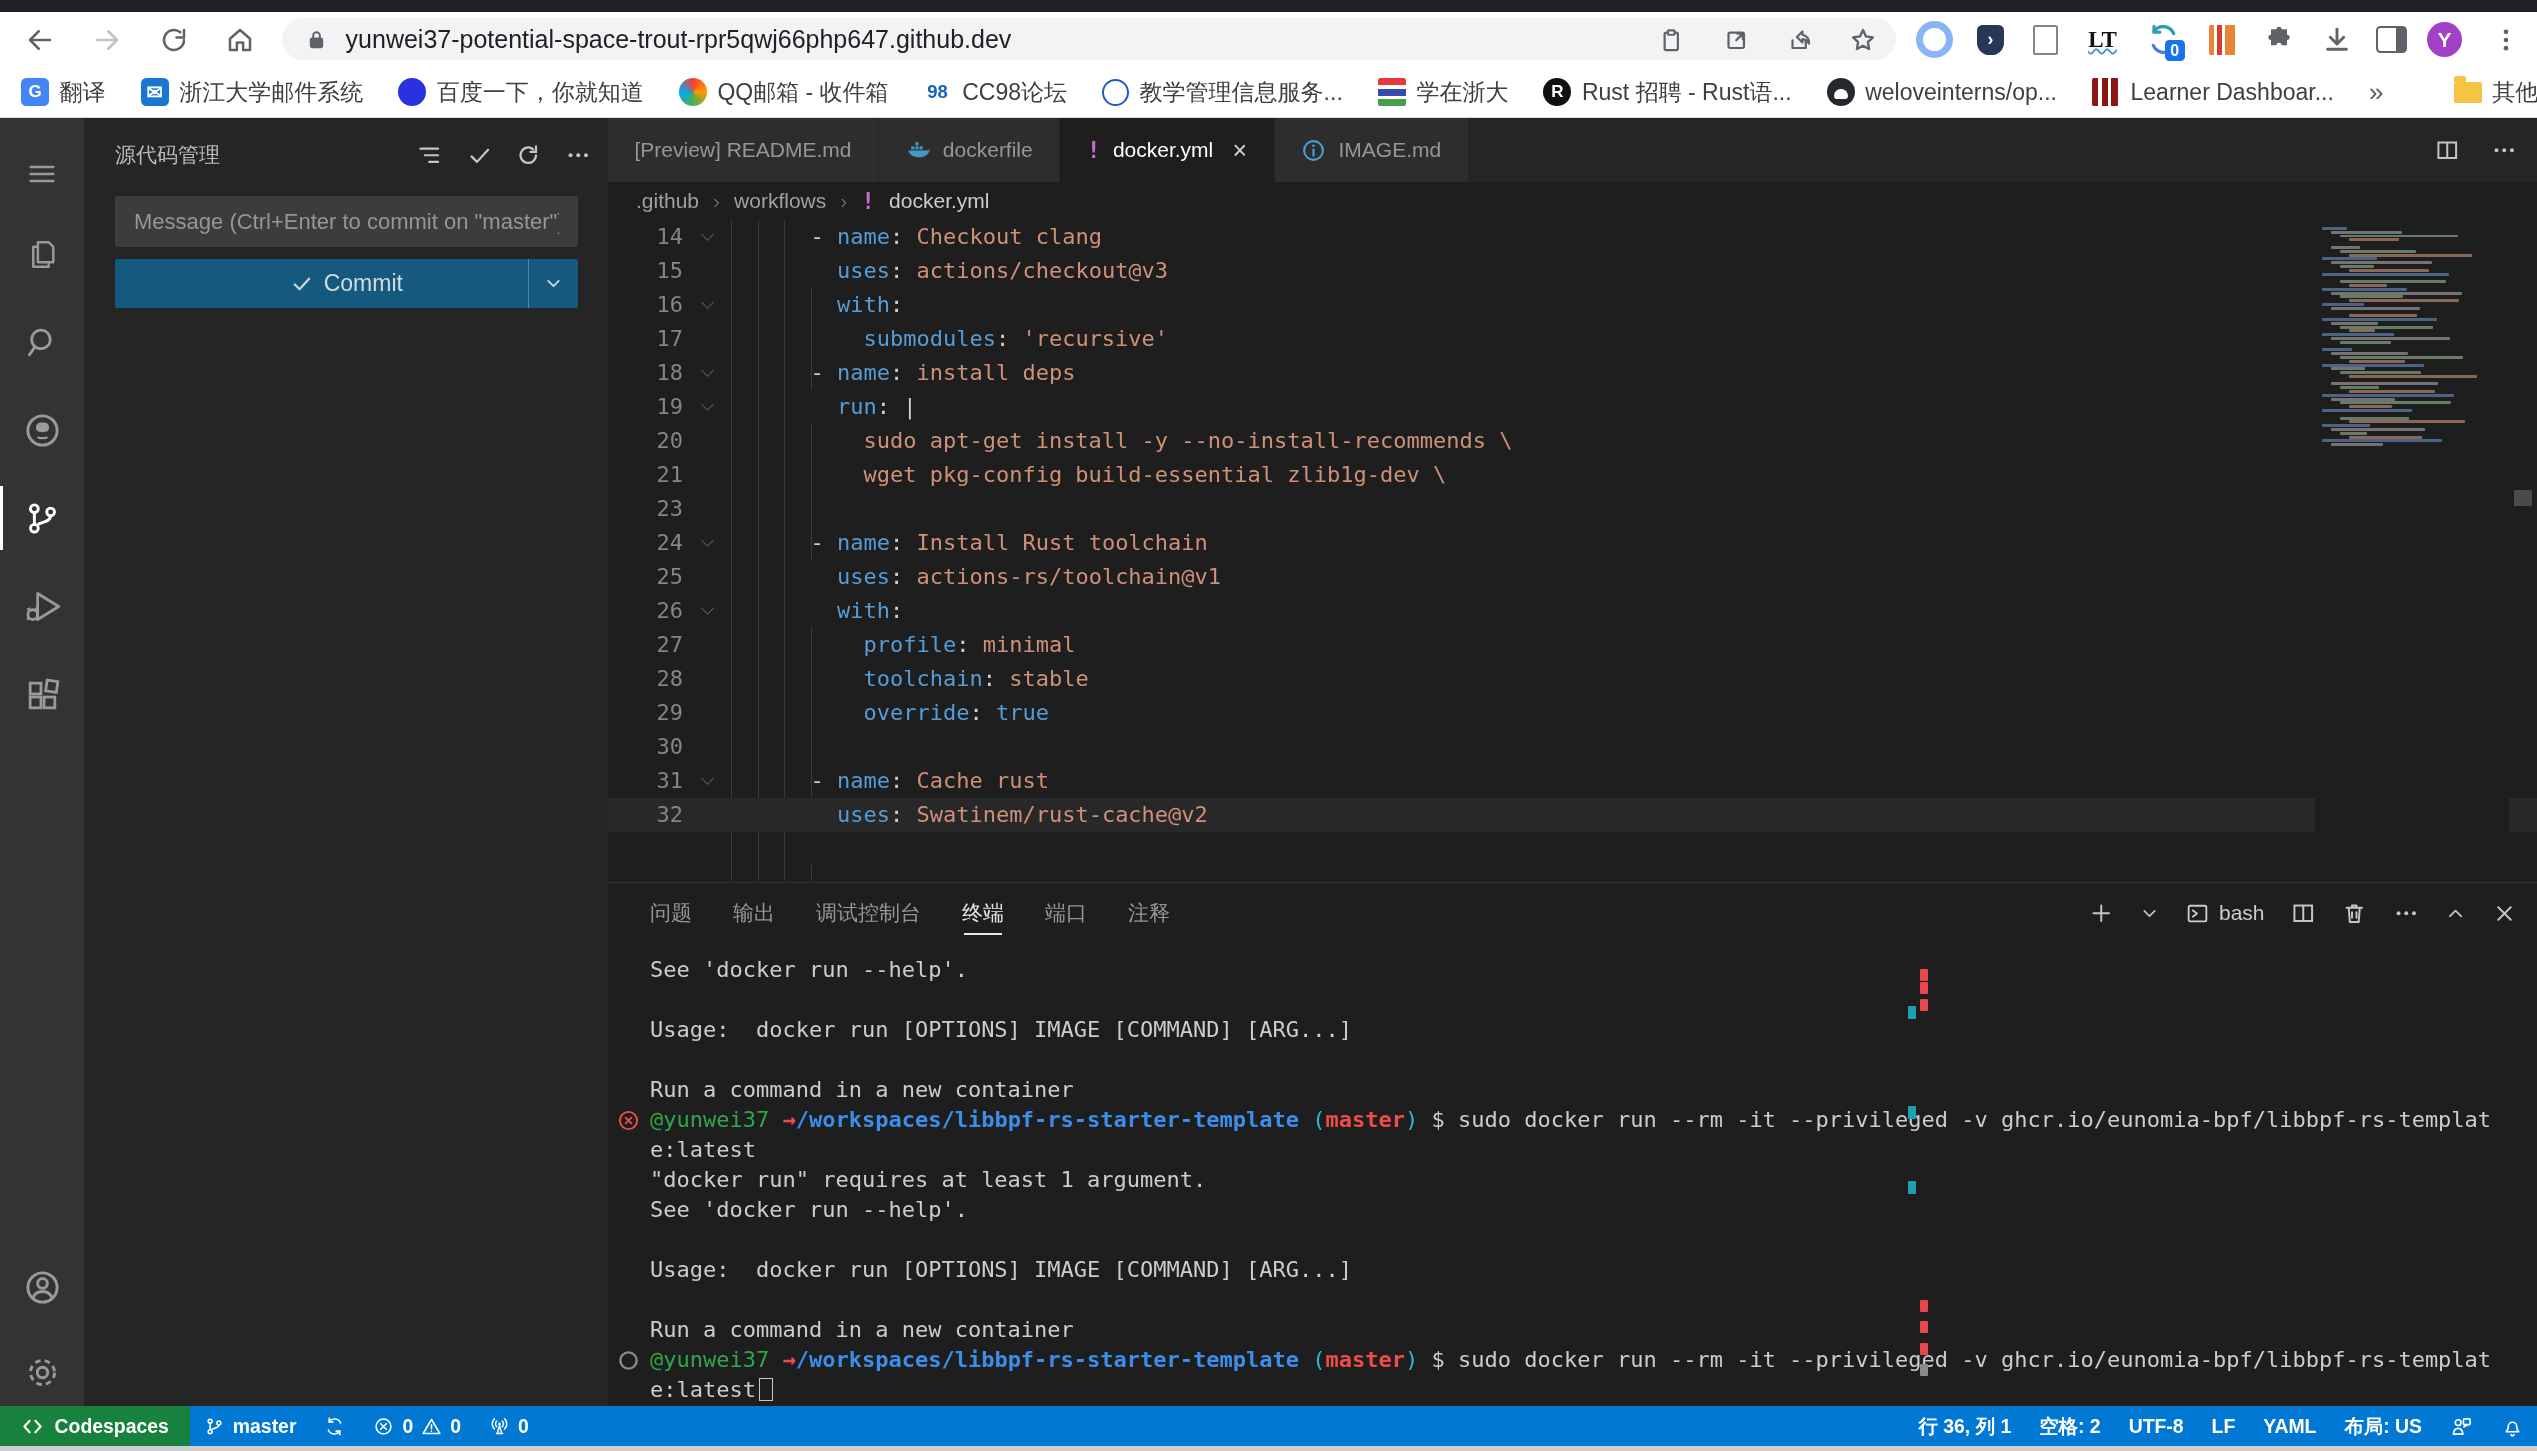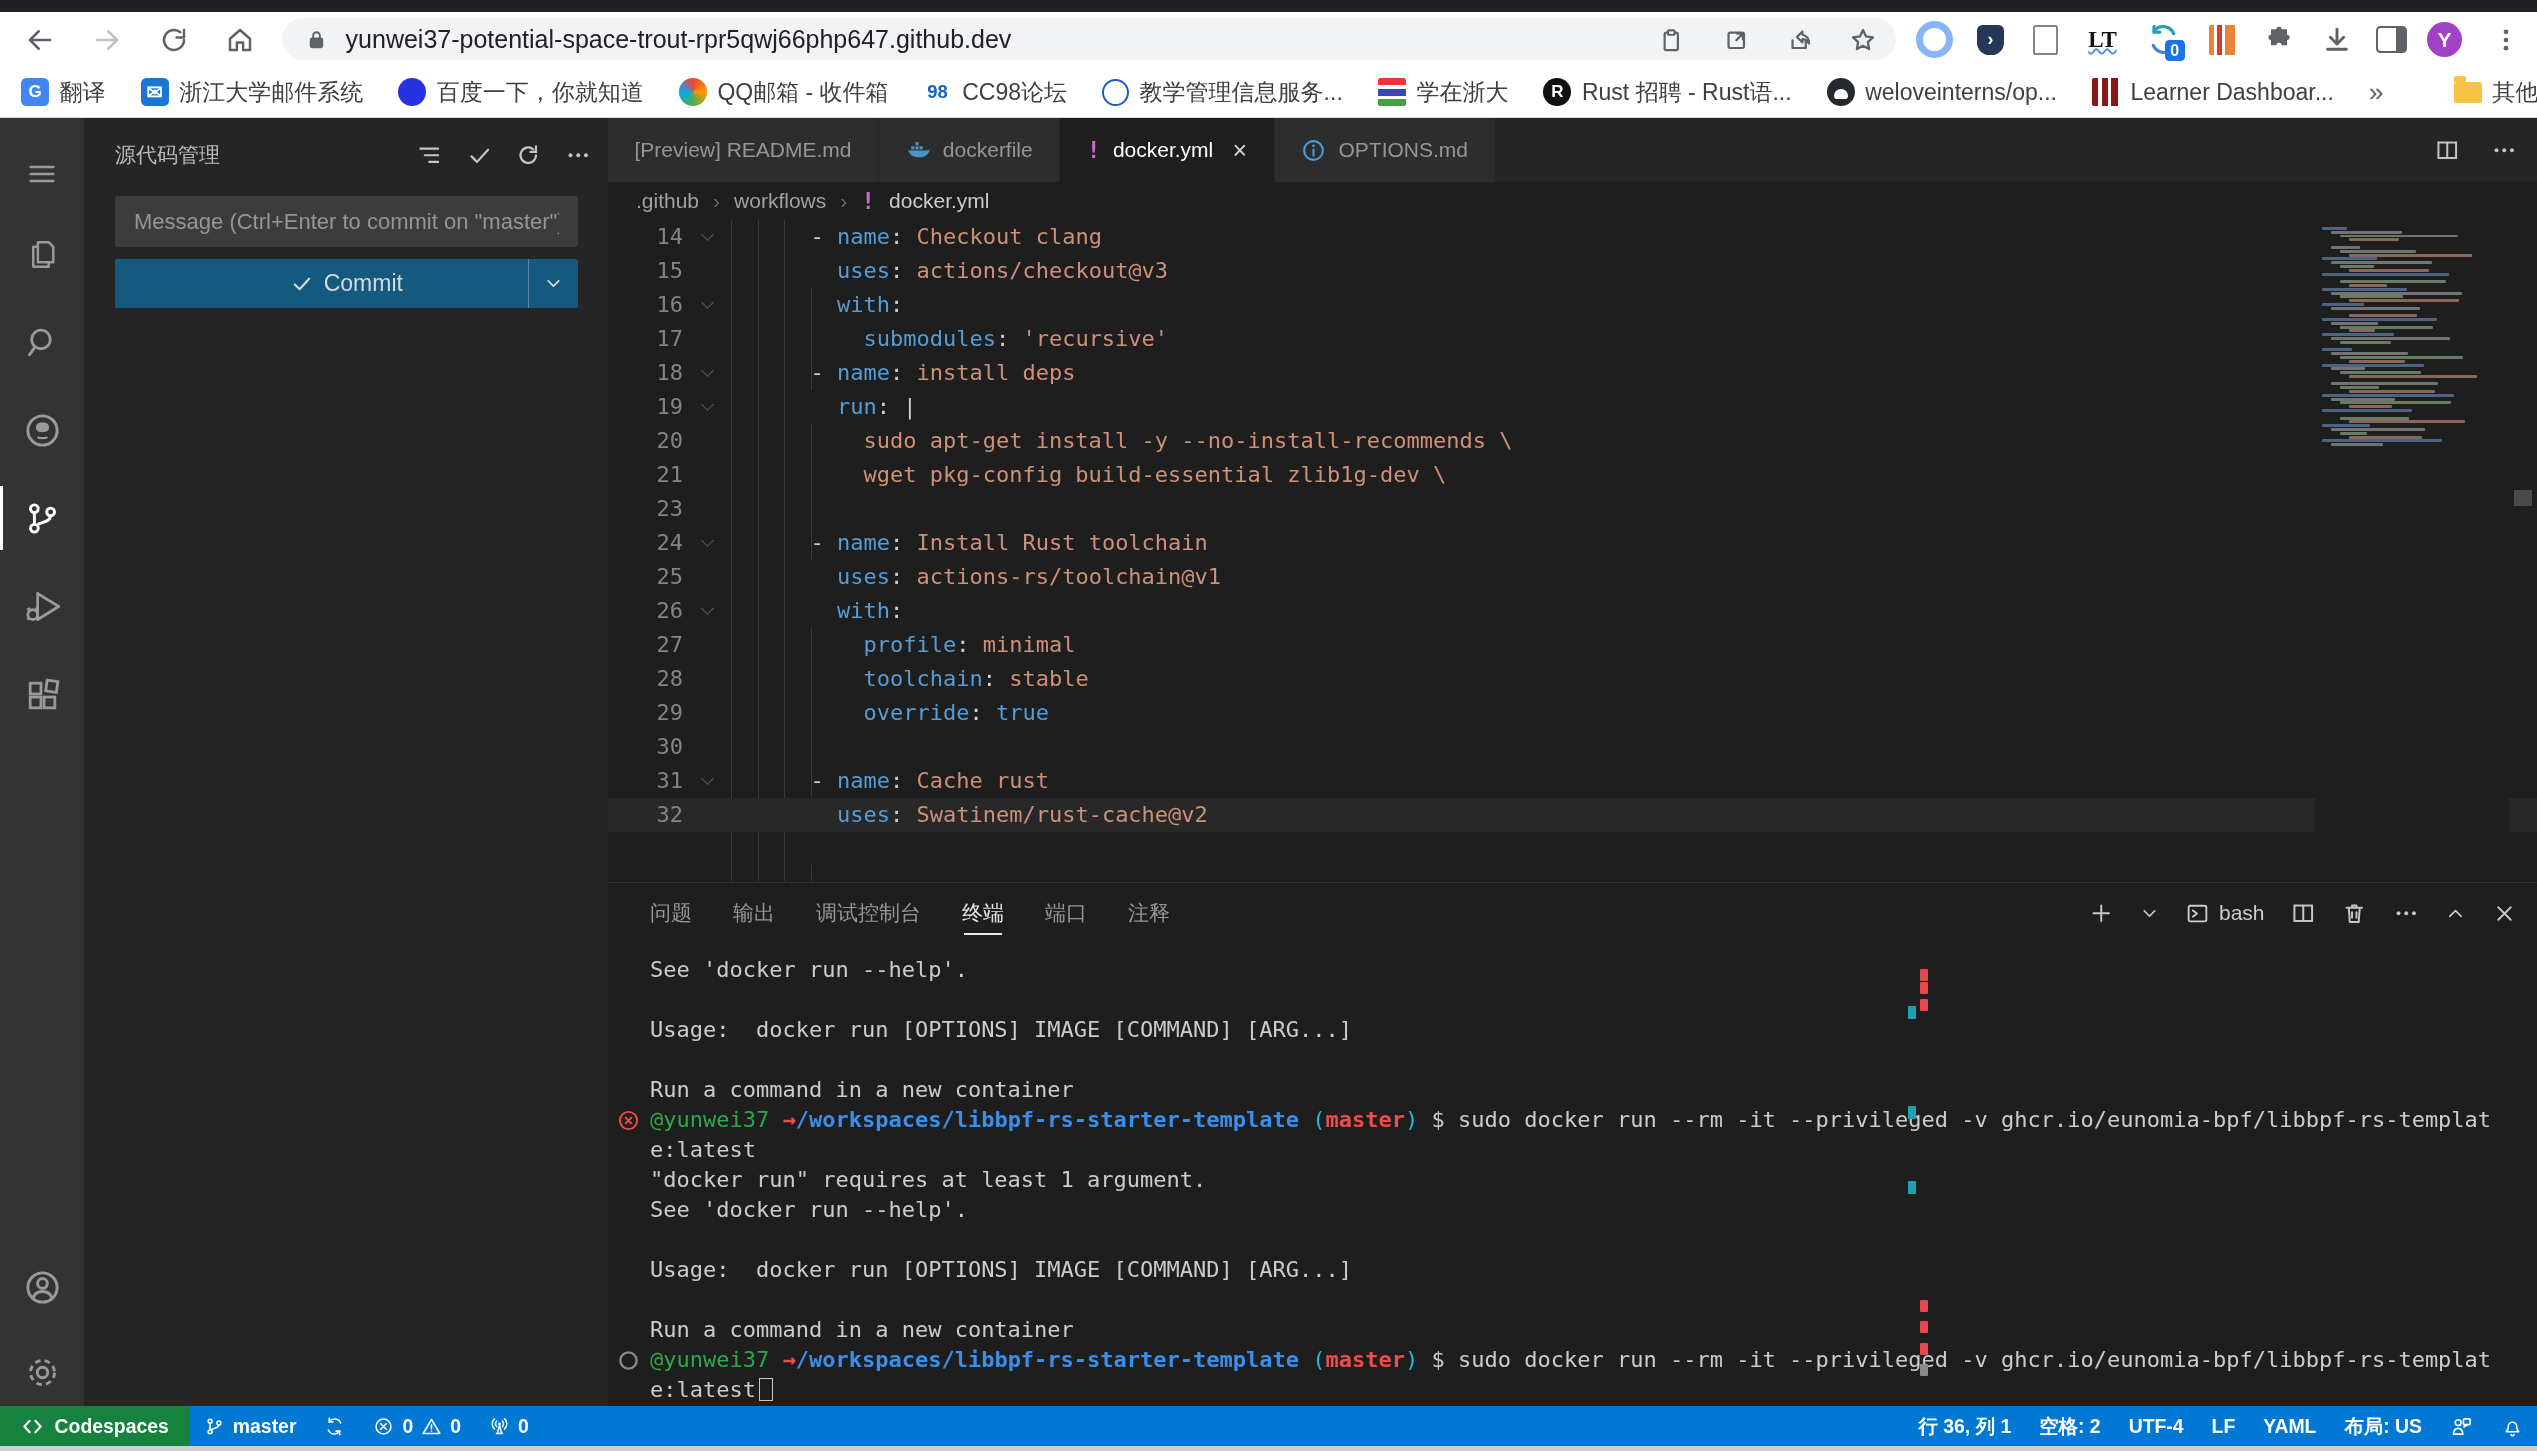--- a/index.html
+++ b/index.html
@@ -396,21 +396,21 @@
           <span class="bang">!</span>
           <span>docker.yml</span>
           <span class="close">×</span>
         </div>
         <div class="tab">
           <svg width="25" height="25" viewBox="0 0 24 24" fill="none" stroke="#4aa0d5" stroke-width="2">
               <circle cx="12" cy="12" r="9"></circle>
               <path d="M12 11v6" stroke-linecap="round"></path>
               <circle cx="12" cy="7.5" r="1.3" fill="#4aa0d5" stroke="none"></circle>
             </svg>
-          <span>OPTIONS.md</span>
+          <span>IMAGE.md</span>
         </div>
         <div class="tab-actions">
           <svg width="26.5" height="26.5" viewBox="0 0 24 24" fill="none" stroke="currentColor" stroke-width="1.8">
               <rect x="4" y="5" width="16" height="14"></rect>
               <path d="M12 5v14"></path>
             </svg>
           <svg width="26.5" height="26.5" viewBox="0 0 24 24" fill="currentColor">
               <circle cx="5" cy="12" r="1.8"></circle>
               <circle cx="12" cy="12" r="1.8"></circle>
               <circle cx="19" cy="12" r="1.8"></circle>
@@ -641,21 +641,21 @@
         <span>0</span>
       </div>
       <div class="sb-right">
         <div class="sb-item">
             <span>行 36, 列 1</span>
           </div>
         <div class="sb-item">
             <span>空格: 2</span>
           </div>
         <div class="sb-item">
-            <span>UTF-4</span>
+            <span>UTF-8</span>
           </div>
         <div class="sb-item">
             <span>LF</span>
           </div>
         <div class="sb-item">
             <span>YAML</span>
           </div>
         <div class="sb-item">
             <span>布局: US</span>
           </div>

